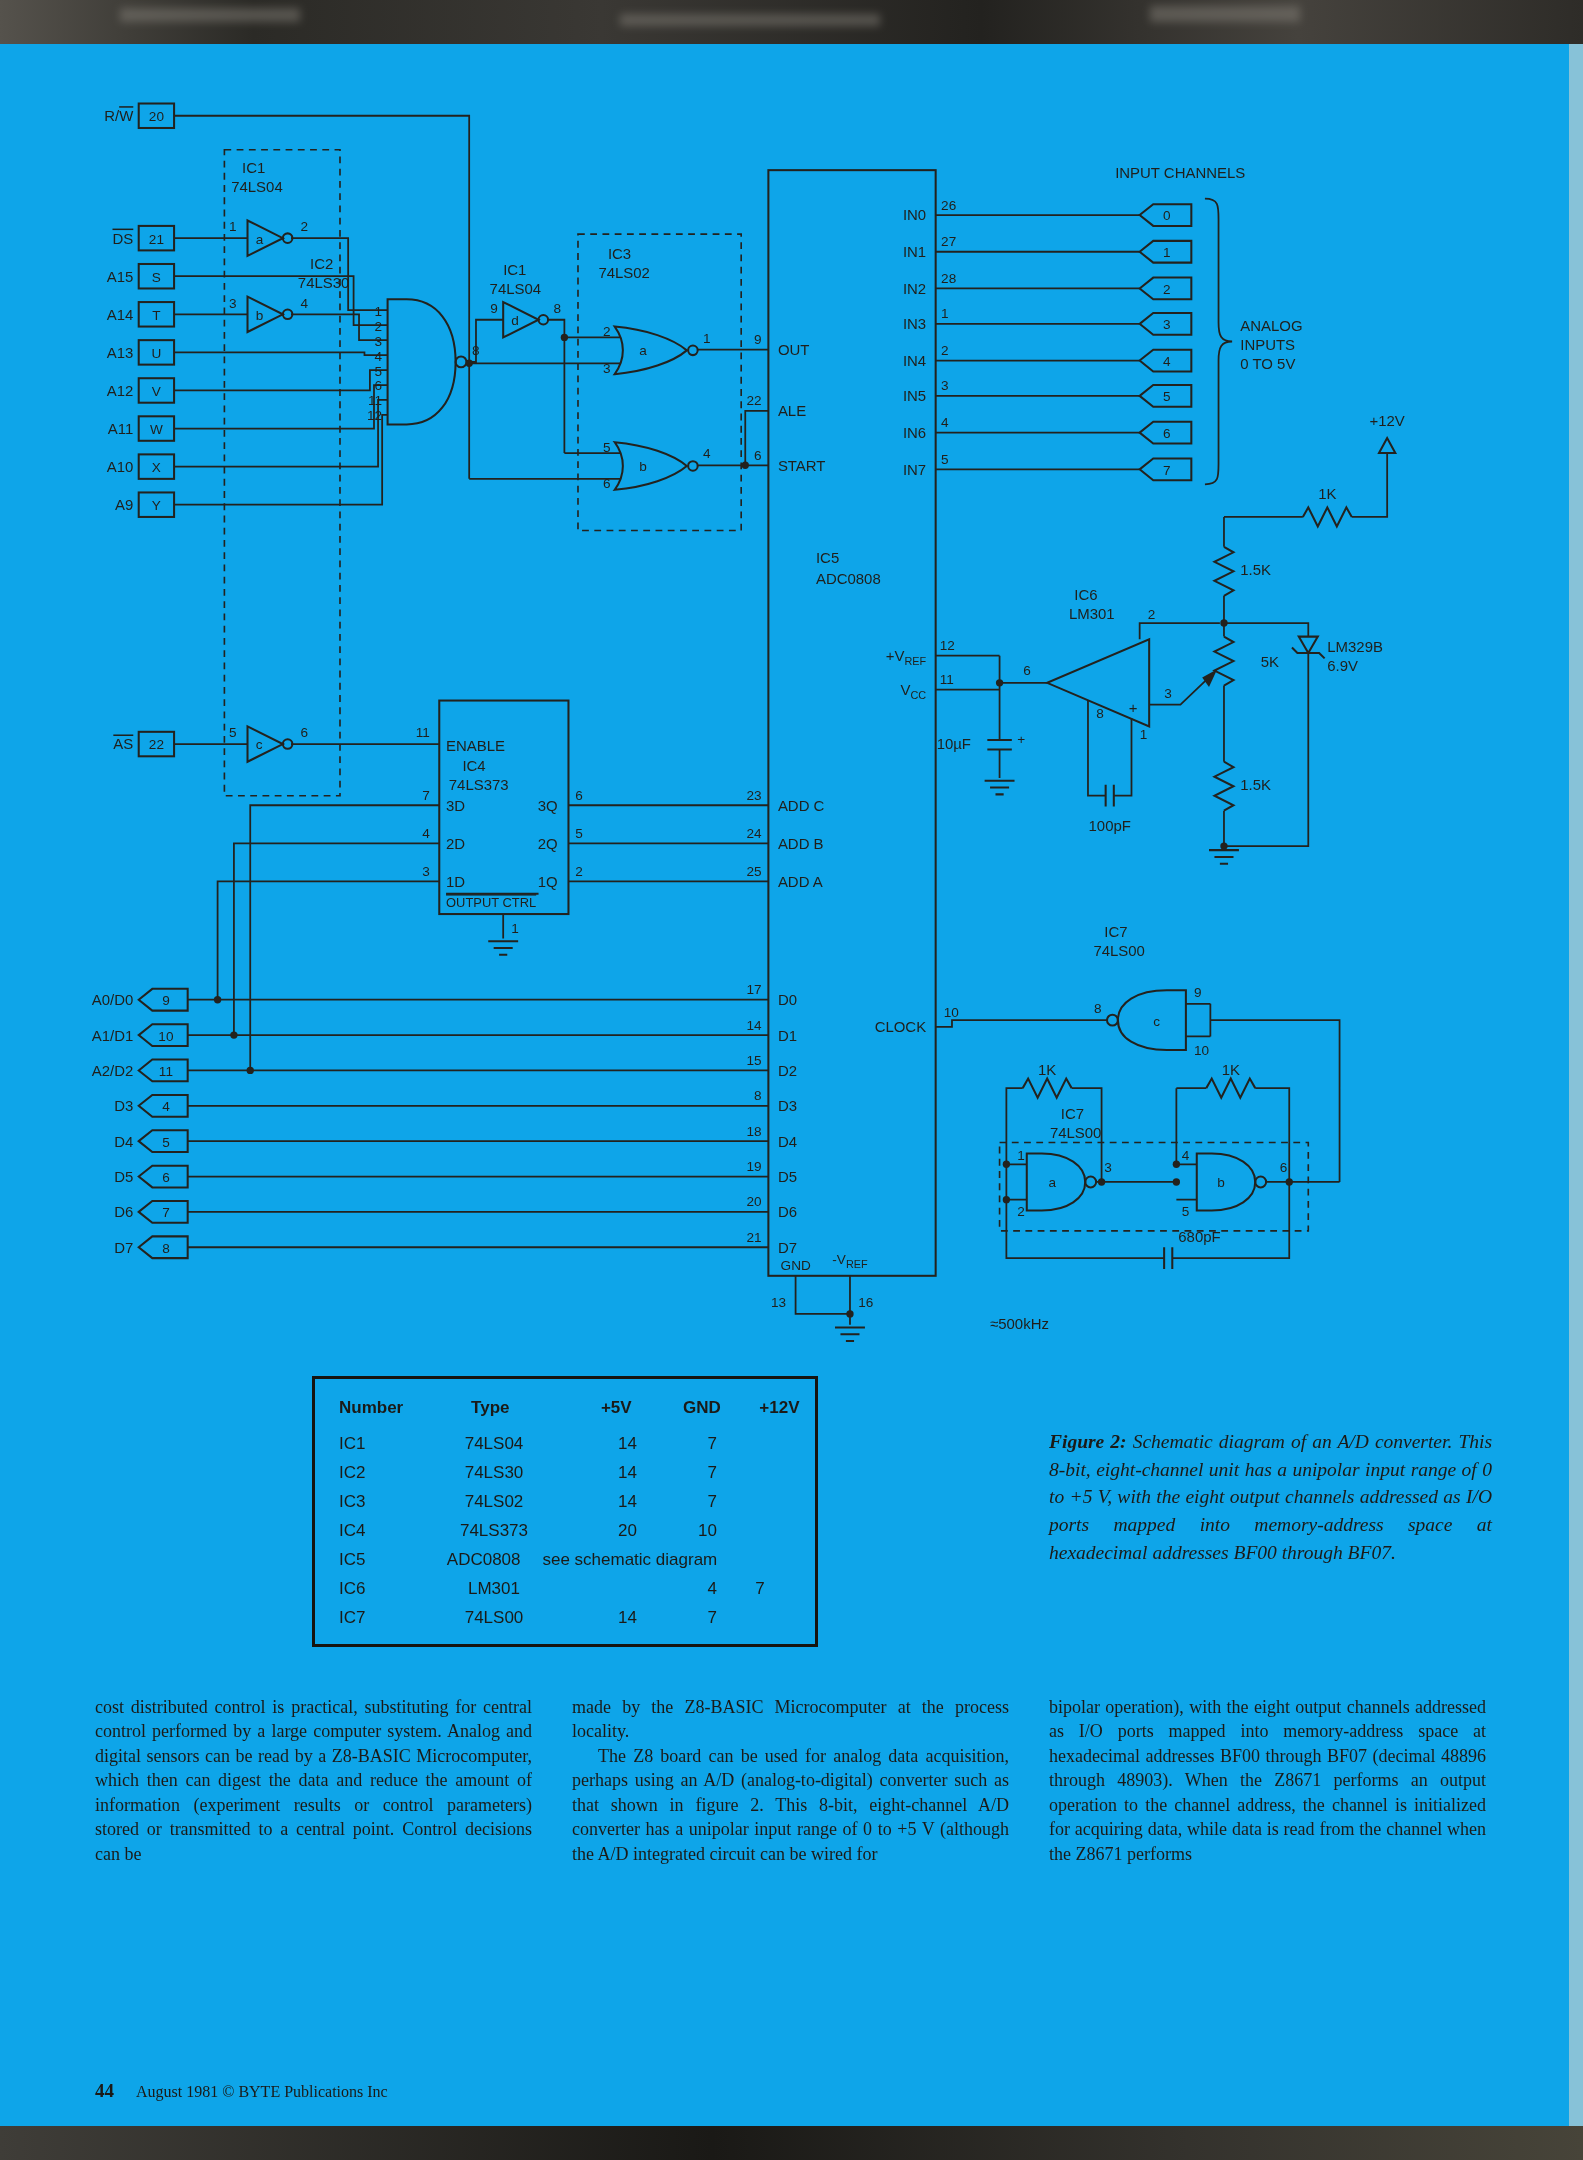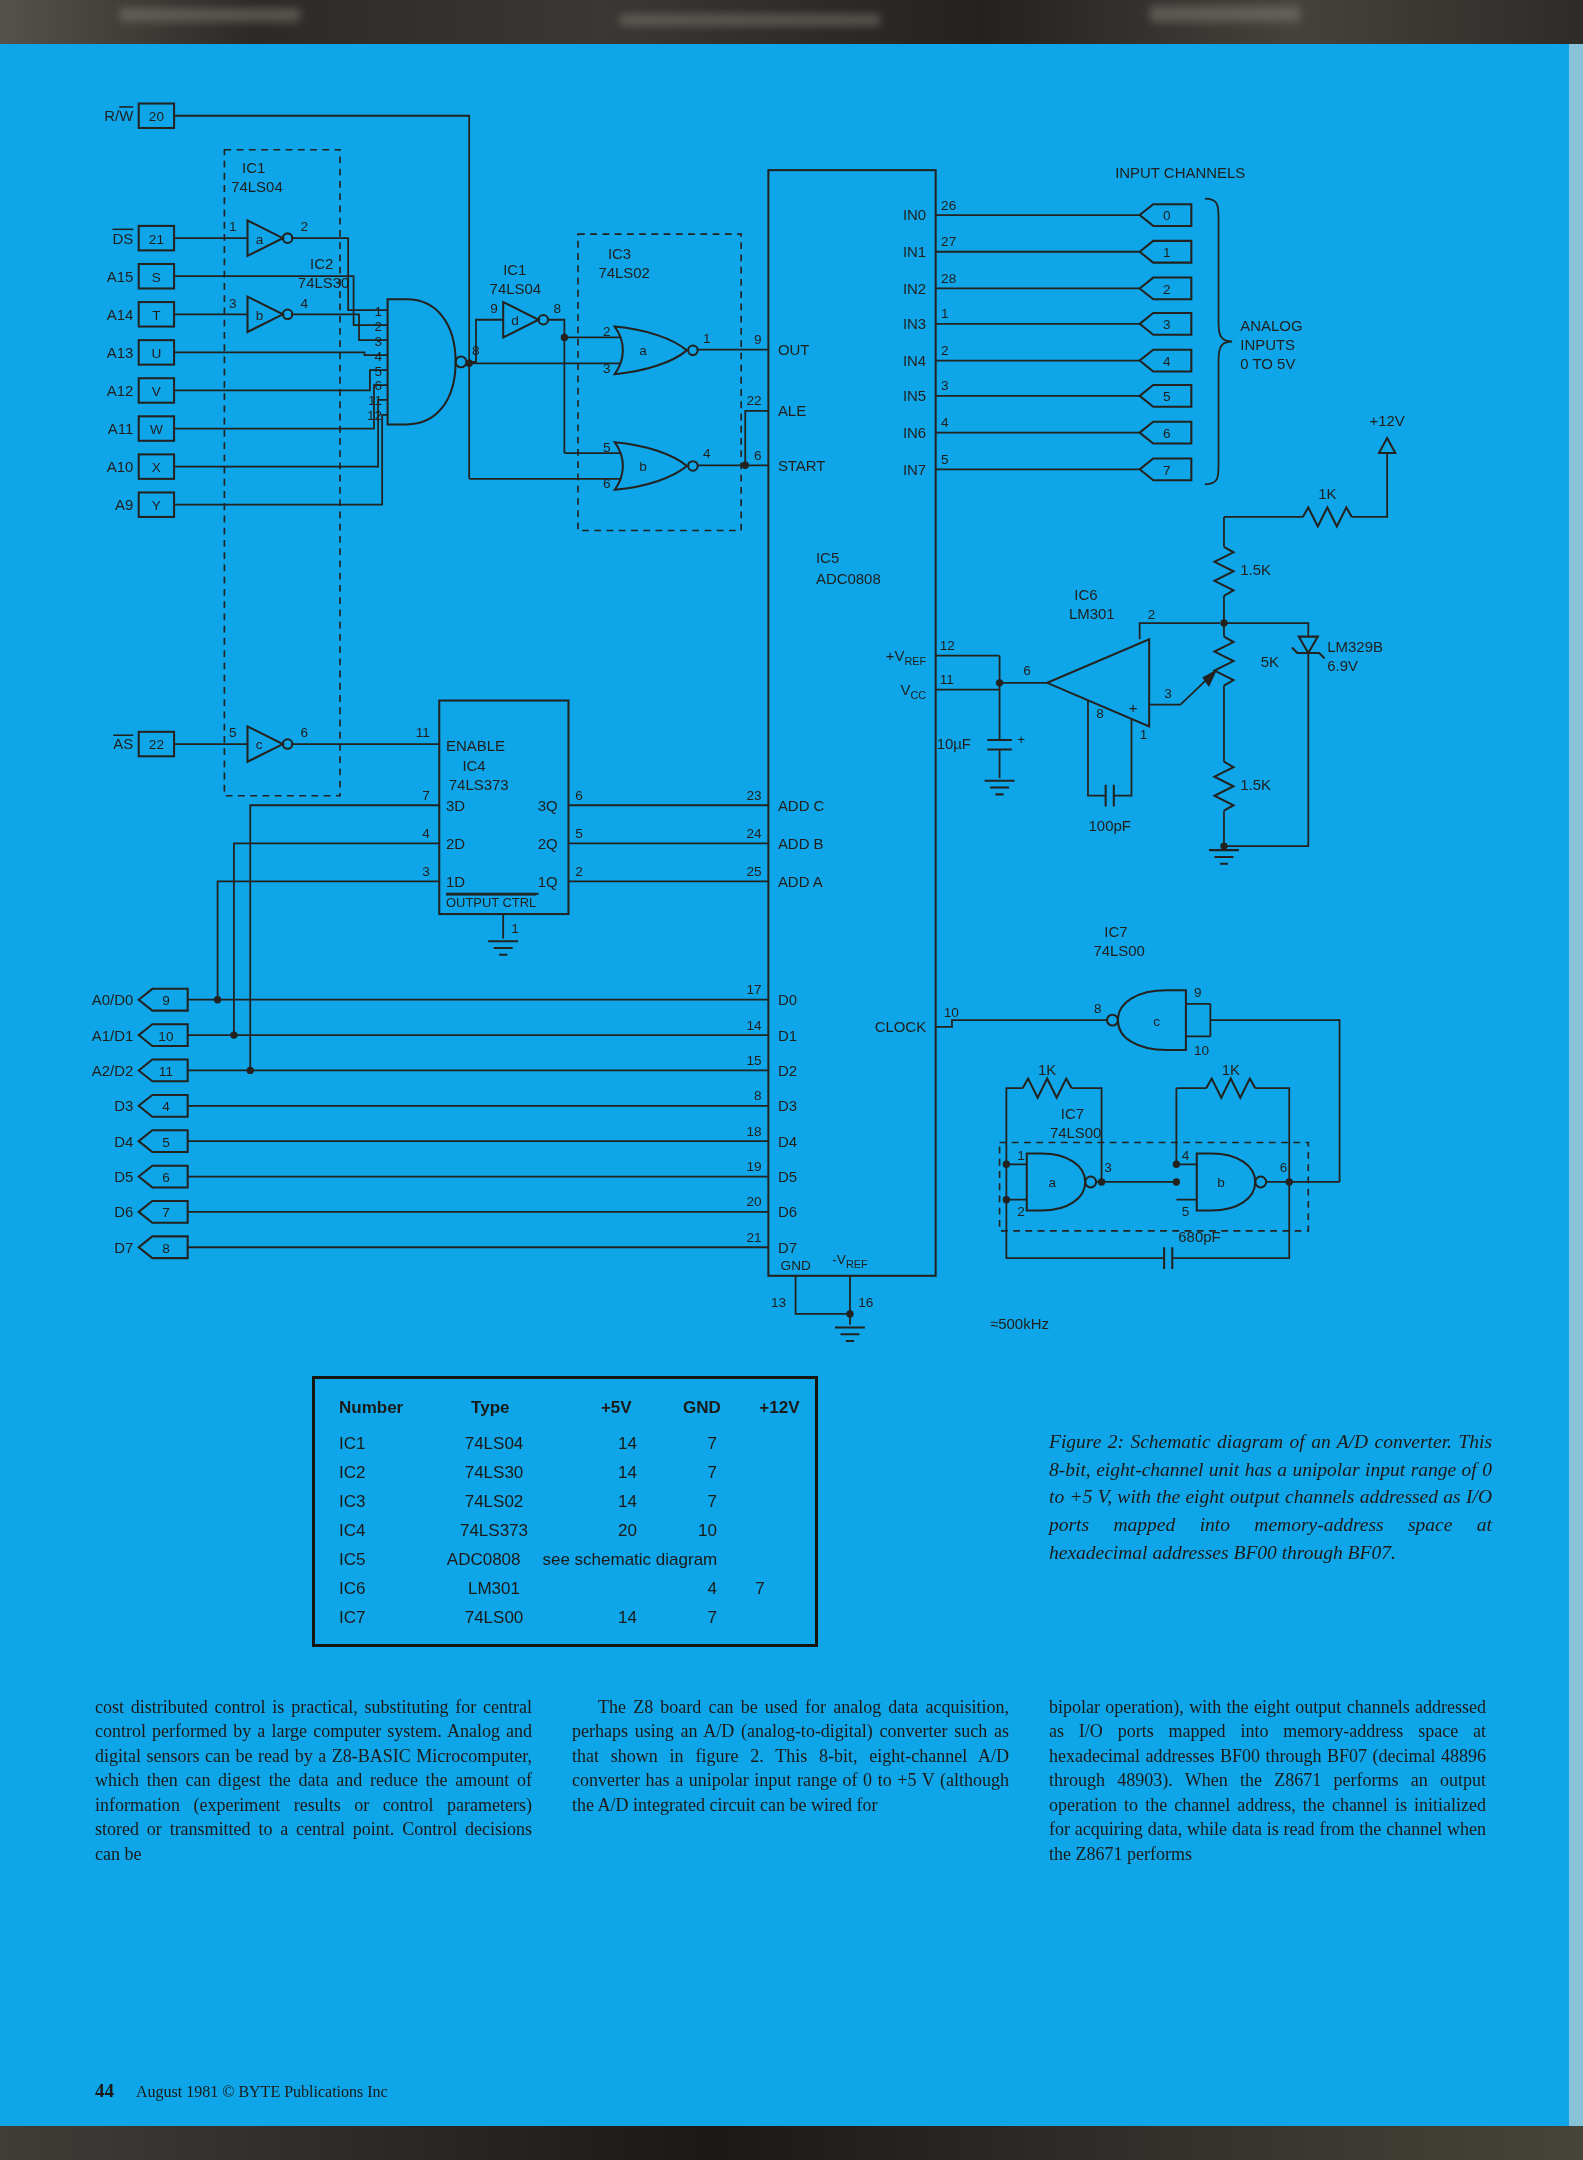--- a/index.html
+++ b/index.html
@@ -30,21 +30,21 @@
   .tcell{white-space:nowrap;}
   .c-num{width:92px;}
   .c-type{width:126px;text-align:center;}
   .c-v{width:80px;text-align:right;}
   .c-v12{width:86px;text-align:center;}
   .c-note{width:292px;text-align:left;}
 
   
   .caption{position:absolute;left:1049px;top:1428px;width:443px;font-style:italic;
     font-size:19.5px;line-height:1.42;text-align:justify;}
-  .caption .lead{font-weight:normal;}
+  .caption .lead{font-weight:bold;}
 
   
   .bodycol{position:absolute;top:1695px;width:437px;font-size:18px;line-height:1.36;text-align:justify;}
   #col-1{left:95px;} #col-2{left:572px;} #col-3{left:1049px;}
   .bodycol p{margin:0;}
   .bodycol p.indent{text-indent:26px;}
 
   .footer{position:absolute;left:95px;top:2080px;font-size:16px;}
   .footer .pageno{font-weight:bold;font-size:19px;margin-right:22px;}
 </style>
@@ -479,20 +479,21 @@
   </div>
 
   <div class="caption">
     <span class="lead">Figure 2:</span><span> Schematic diagram of an A/D converter. This 8-bit, eight-channel unit has a unipolar input range of 0 to +5 V, with the eight output channels addressed as I/O ports mapped into memory-address space at hexadecimal addresses BF00 through BF07.</span>
   </div>
 
   <div class="bodycol" id="col-1">
       <p>cost distributed control is practical, substituting for central control performed by a large computer system. Analog and digital sensors can be read by a Z8-BASIC Microcomputer, which then can digest the data and reduce the amount of information (experiment results or control parameters) stored or transmitted to a central point. Control decisions can be</p>
     </div>
   <div class="bodycol" id="col-2">
+      <p>made by the Z8-BASIC Microcomputer at the process locality.</p>
       <p class="indent">The Z8 board can be used for analog data acquisition, perhaps using an A/D (analog-to-digital) converter such as that shown in figure 2. This 8-bit, eight-channel A/D converter has a unipolar input range of 0 to +5 V (although the A/D integrated circuit can be wired for</p>
     </div>
   <div class="bodycol" id="col-3">
       <p>bipolar operation), with the eight output channels addressed as I/O ports mapped into memory-address space at hexadecimal addresses BF00 through BF07 (decimal 48896 through 48903). When the Z8671 performs an output operation to the channel address, the channel is initialized for acquiring data, while data is read from the channel when the Z8671 performs</p>
     </div>
 
   <div class="footer">
     <span class="pageno">44</span><span>August 1981 © BYTE Publications Inc</span>
   </div>
 

